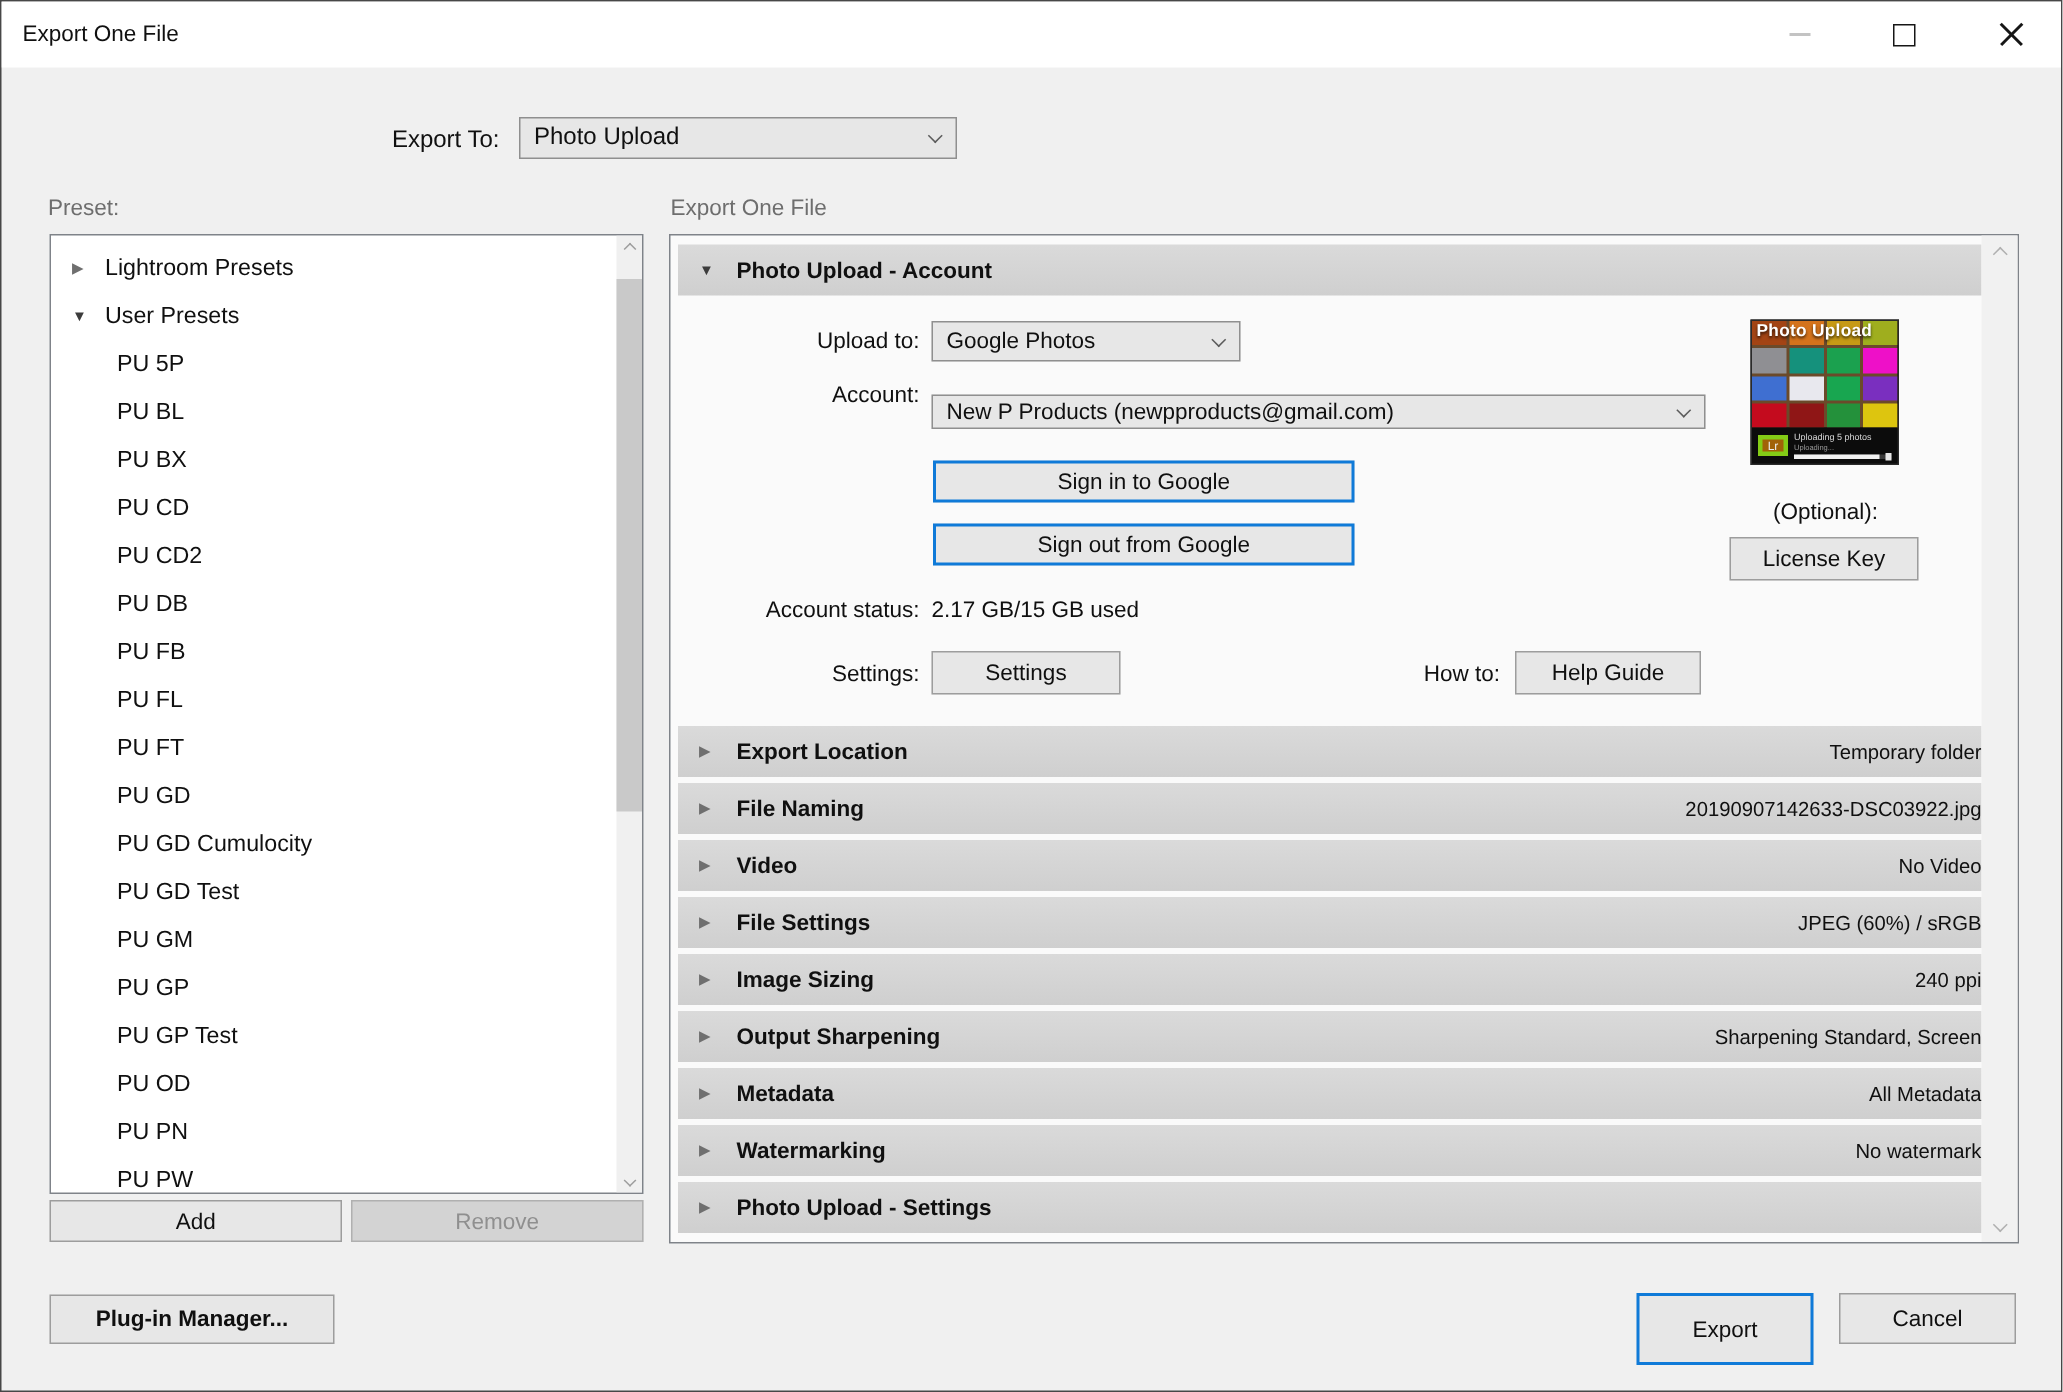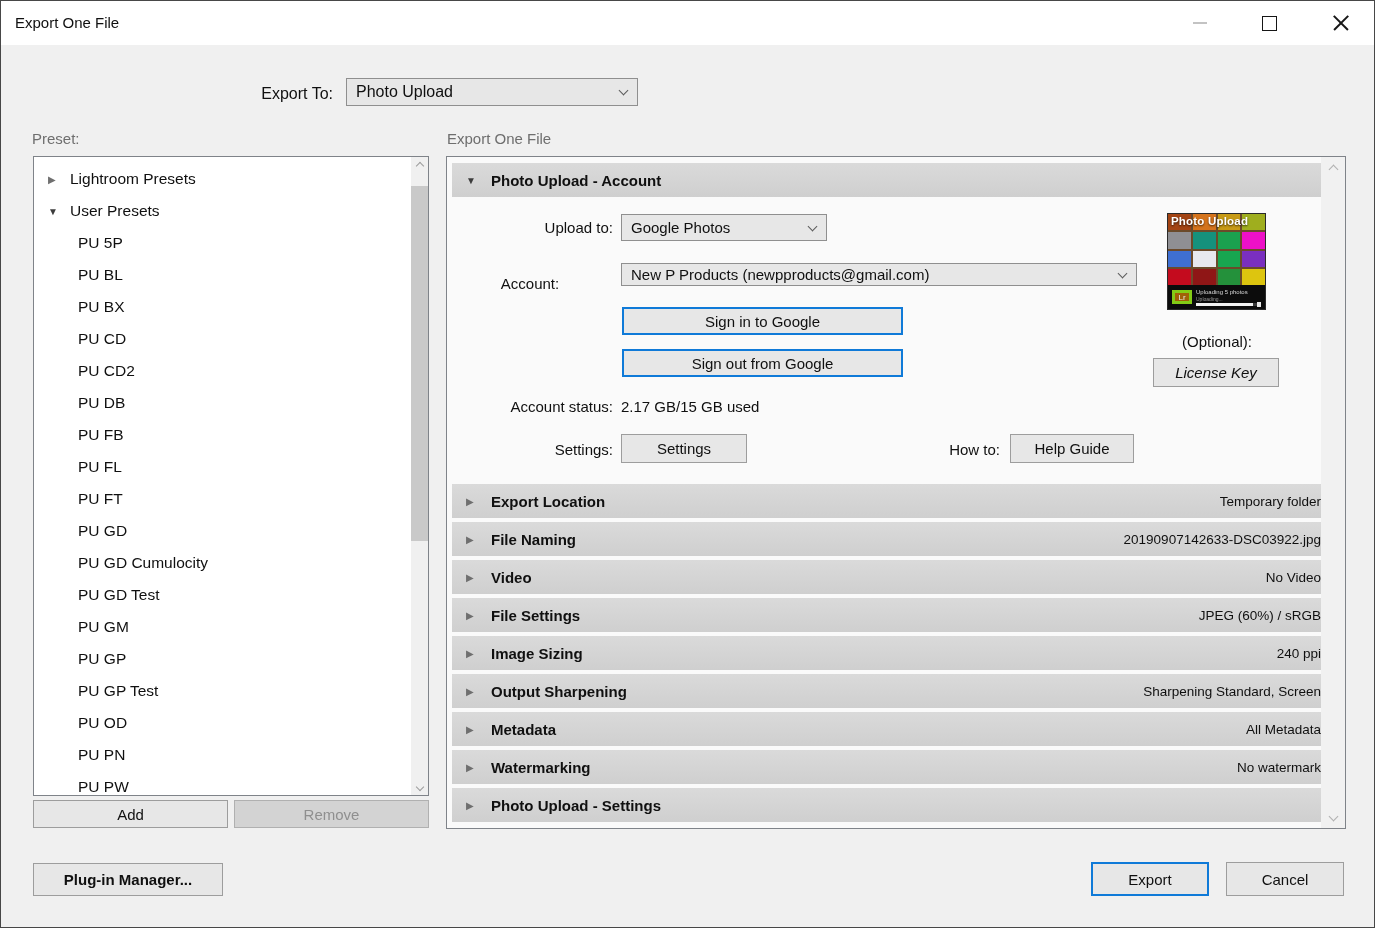--- a/index.html
+++ b/index.html
@@ -191,21 +191,21 @@
       <span class="stitle">Photo Upload - Account</span>
     </div>
 
     <div class="acct">
       <div class="flabel" style="top:22px;">Upload to:</div>
       <div class="combo" style="left:174px;top:17px;width:206px;height:27px;">
         <span>Google Photos</span>
         <span class="chev down"></span>
       </div>
 
-      <div class="flabel" style="top:78px;text-align:center;">Account:</div>
+      <div class="flabel" style="top:58px;">Account:</div>
       <div class="combo" style="left:174px;top:66px;width:516px;height:23px;">
         <span>New P Products (newpproducts@gmail.com)</span>
         <span class="chev down"></span>
       </div>
 
       <div class="btn default" style="left:175px;top:110px;width:281px;height:28px;">Sign in to Google</div>
       <div class="btn default" style="left:175px;top:152px;width:281px;height:28px;">Sign out from Google</div>
 
       <div class="flabel" style="top:201px;">Account status:</div>
       <div class="fvalue" style="left:174px;top:201px;">2.17 GB/15 GB used</div>
@@ -243,21 +243,21 @@
             <span class="l2" style="display:block;">Uploading...</span>
             <span class="pbar" style="display:block;">
                 <span class="fill"></span>
                 <span class="dot"></span>
               </span>
           </span>
         </div>
       </div>
 
       <div class="fvalue" style="left:690px;top:136px;width:160px;text-align:center;">(Optional):</div>
-      <div class="btn" style="left:706px;top:161px;width:126px;height:29px;font-style:italic;">License Key</div>
+      <div class="btn" style="left:706px;top:161px;width:126px;height:29px;">License Key</div>
     </div>
 
     <div id="section-rows">
         <div class="sect" style="top: 327px;">
           <span class="tw collapsed">▶</span>
           <span class="stitle">Export Location</span>
           <span class="sval">Temporary folder</span>
         </div>
         <div class="sect" style="top: 365px;">
           <span class="tw collapsed">▶</span>
@@ -305,16 +305,16 @@
       <div class="arr top">
           <span class="chev up"></span>
         </div>
       <div class="arr bot">
           <span class="chev down"></span>
         </div>
     </div>
   </div>
 
   <div class="btn" style="left:32px;top:862px;width:190px;height:33px;font-weight:bold;">Plug-in Manager...</div>
-  <div class="btn default" style="left:1090px;top:861px;width:118px;height:34px;">Export</div>
+  <div class="btn default" style="left:1090px;top:861px;width:118px;height:48px;">Export</div>
   <div class="btn" style="left:1225px;top:861px;width:118px;height:34px;">Cancel</div>
 
 </div>
 
 </body></html>

